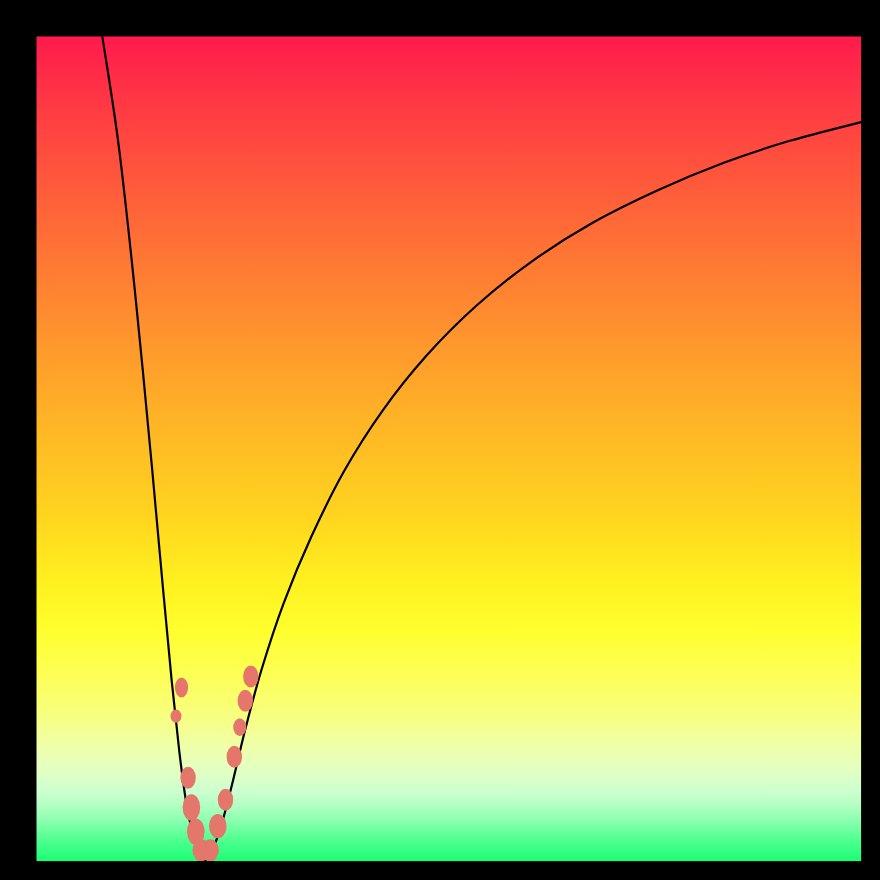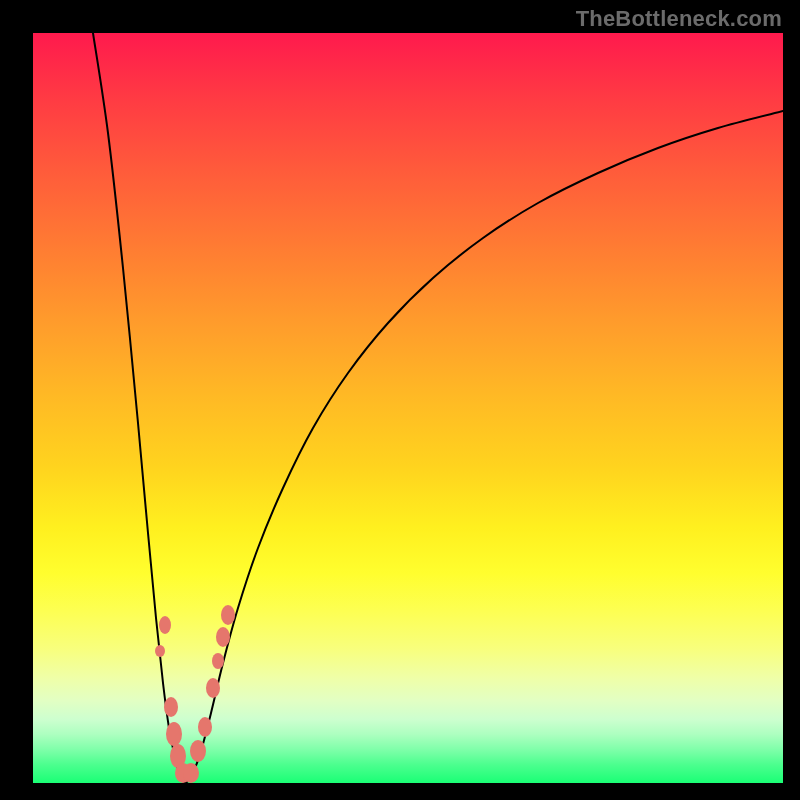--- a/index.html
+++ b/index.html
@@ -63,21 +63,20 @@
   }
   svg.curve {
     position: absolute;
     inset: 0;
   }
 </style>
 </head>
 <body>
 
 <div class="frame">
-  <div class="watermark">TheBottleneck.com</div>
   <div class="plot">
     <div class="gradient"></div>
     <svg class="curve" viewBox="0 0 750 750" preserveAspectRatio="none">
       <path id="curve-path" fill="none" stroke="#000000" stroke-width="2" stroke-linecap="round" d="M 60 0 C 62.50 16.67, 70.00 60.83, 75 100 C 80.00 139.17, 85.00 186.67, 90 235 C 95.00 283.33, 100.83 345.83, 105 390 C 109.17 434.17, 112.00 467.50, 115 500 C 118.00 532.50, 120.50 560.00, 123 585 C 125.50 610.00, 127.83 631.67, 130 650 C 132.17 668.33, 134.17 683.33, 136 695 C 137.83 706.67, 139.50 713.00, 141 720 C 142.50 727.00, 143.67 732.50, 145 737 C 146.33 741.50, 147.83 744.92, 149 747 C 150.17 749.08, 151.00 749.33, 152 749.5 C 153.00 749.67, 153.67 749.58, 155 748 C 156.33 746.42, 157.83 745.00, 160 740 C 162.17 735.00, 165.00 728.00, 168 718 C 171.00 708.00, 174.33 694.67, 178 680 C 181.67 665.33, 185.50 647.50, 190 630 C 194.50 612.50, 199.17 594.17, 205 575 C 210.83 555.83, 217.50 535.00, 225 515 C 232.50 495.00, 240.83 475.00, 250 455 C 259.17 435.00, 269.17 414.17, 280 395 C 290.83 375.83, 302.50 357.50, 315 340 C 327.50 322.50, 340.83 305.83, 355 290 C 369.17 274.17, 384.17 259.17, 400 245 C 415.83 230.83, 432.50 217.50, 450 205 C 467.50 192.50, 485.83 180.83, 505 170 C 524.17 159.17, 545.00 149.17, 565 140 C 585.00 130.83, 605.00 122.50, 625 115 C 645.00 107.50, 664.17 101.17, 685 95 C 705.83 88.83, 739.17 80.83, 750 78"></path>
       <g id="markers">
           <ellipse cx="132" cy="592" rx="6" ry="9" fill="#e5766c"></ellipse>
           <ellipse cx="127" cy="618" rx="5" ry="6" fill="#e5766c"></ellipse>
           <ellipse cx="138" cy="674" rx="7" ry="10" fill="#e5766c"></ellipse>
           <ellipse cx="141" cy="701" rx="8" ry="12" fill="#e5766c"></ellipse>
           <ellipse cx="145" cy="723" rx="8" ry="12" fill="#e5766c"></ellipse>

